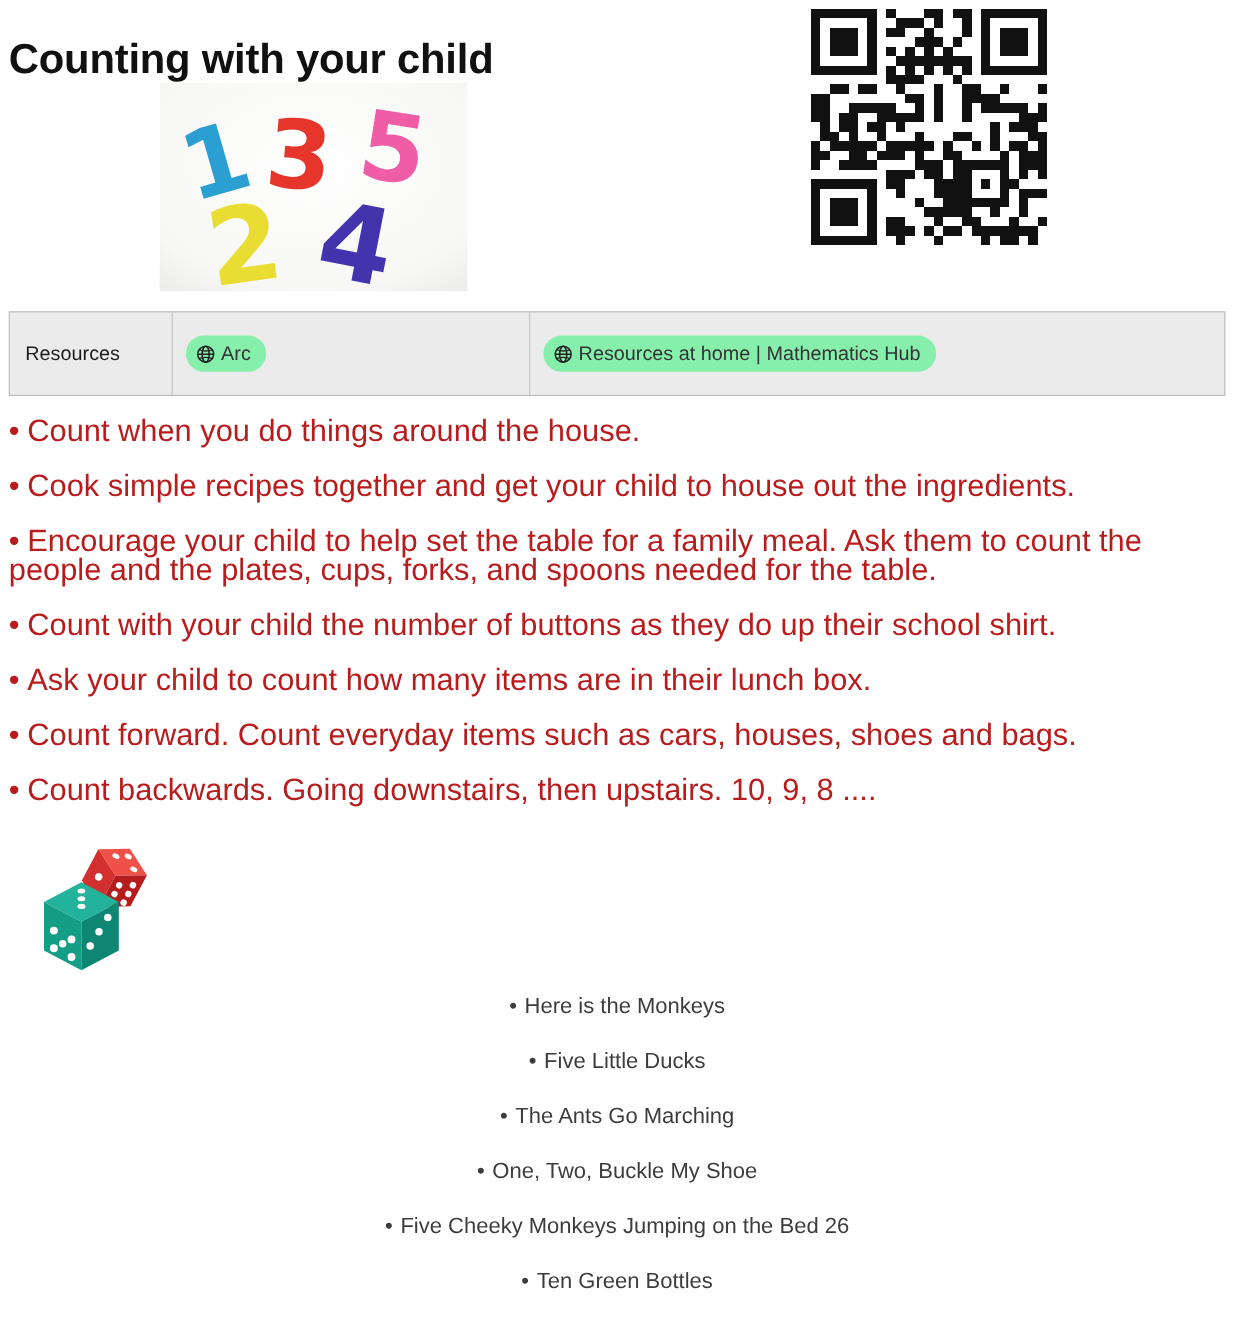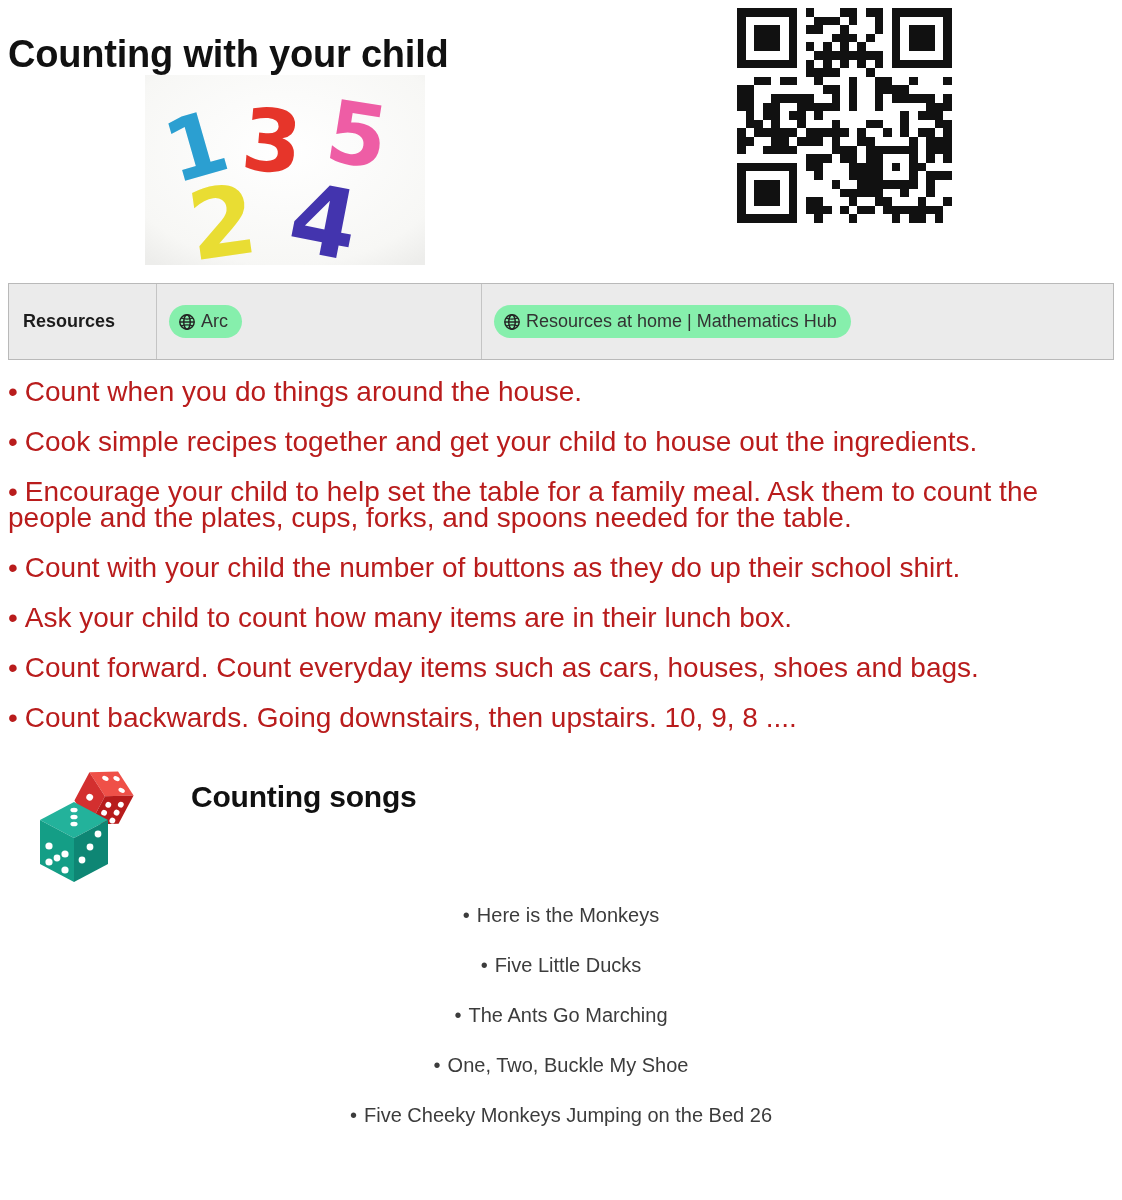--- a/index.html
+++ b/index.html
@@ -30,21 +30,21 @@
     background:#ebebeb;
     box-sizing:border-box;
   }
   .res-cell{
     display:flex;align-items:center;
     box-sizing:border-box;height:100%;
   }
   .res-cell.c1{width:148px;border-right:1px solid #c4c4c4;padding-left:14px;}
   .res-cell.c2{width:325px;border-right:1px solid #c4c4c4;padding-left:12px;}
   .res-cell.c3{flex:1;padding-left:12px;}
-  .res-label{font-weight:700;font-size:18px;color:#1c1c1c;}
+  .res-label{font-weight:400;font-size:18px;color:#1c1c1c;}
   .chip{
     display:inline-flex;align-items:center;gap:5px;
     background:#86efac;border-radius:17px;
     padding:6px 14px 6px 9px;
     font-size:18px;color:#333333;
     cursor:pointer;white-space:nowrap;
   }
   .globe{width:18px;height:18px;flex:0 0 auto;}
   
   .tips{
@@ -412,29 +412,29 @@
             <circle cx="43" cy="128" r="3.6"></circle>
           <circle cx="35" cy="116" r="3.4"></circle>
           <circle cx="76" cy="92" r="3.4"></circle>
             <circle cx="68" cy="105" r="3.4"></circle>
             <circle cx="60" cy="118" r="3.4"></circle>
         </g>
       </g>
     </svg>
   </div>
 
-  <h2 class="songs-heading">Counting songs</h2>
 
   <div class="songs">
 
       <p><span class="bullet-marker">•</span><span>Here is the Monkeys</span></p>
 
       <p><span class="bullet-marker">•</span><span>Five Little Ducks</span></p>
 
       <p><span class="bullet-marker">•</span><span>The Ants Go Marching</span></p>
 
       <p><span class="bullet-marker">•</span><span>One, Two, Buckle My Shoe</span></p>
 
       <p><span class="bullet-marker">•</span><span>Five Cheeky Monkeys Jumping on the Bed 26</span></p>
 
+      <p><span class="bullet-marker">•</span><span>Ten Green Bottles</span></p>
     </div>
 
 </div>
 
 </body></html>

